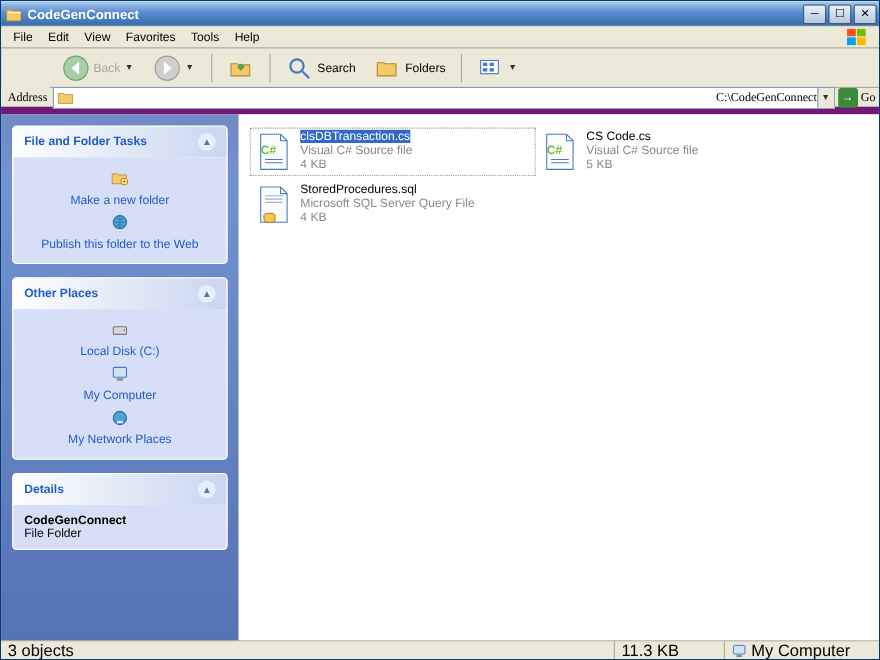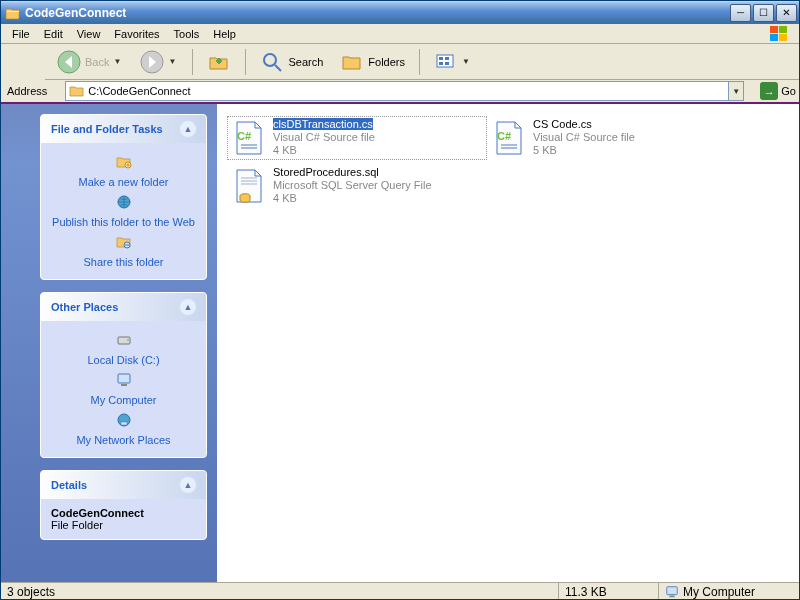--- a/index.html
+++ b/index.html
@@ -13,49 +13,49 @@
 .win-btn span { line-height:1; }
 .menubar { height:20px; background:#ece9d8; display:flex; align-items:center; padding:0 4px; border-bottom:1px solid #aca899; position: relative; }
 .menubar .menu { padding:2px 7px; cursor:default;text-align:center; }
 .menubar .winflag { margin-left:auto; width:32px; height:18px; display:flex; align-items:center; justify-content:center; }
 .toolbar { height:36px; background:#ece9d8; display:flex; align-items:center; padding:0 5px; border-bottom:1px solid #aca899; gap:3px;margin-left:44px; }
 .tbtn { display:flex; align-items:center; height:28px; padding:0 6px; border:1px solid transparent; border-radius:3px; gap:4px; cursor:default; }
 .tbtn.disabled { color:#aca899; }
 .tbtn-icon { width:24px; height:24px; display:flex; align-items:center; justify-content:center; }
 .chev { width:10px; font-size:8px; color:#333; }
 .sep { width:1px; height:26px; background:#aca899; margin:0 4px; }
-.addrbar { height:24px; background:#ece9d8; display:flex; align-items:center; padding:2px 3px 2px 6px; border-bottom:2px solid #701a75; gap:16px; }
+.addrbar { height:24px; background:#ece9d8; display:flex; align-items:center; padding:2px 3px 2px 6px; border-bottom:7px solid #701a75; gap:3px;font-family:Liberation Serif, serif; }
 .addrbar label { padding-right:2px; }
 .addrfield { flex:1; display:flex; align-items:center; background:#fff; border:1px solid #7f9db9; height:20px; }
 .addrfield .ficon { width:16px; margin:0 3px; }
-.addrfield input { flex:1; border:none; outline:none; font:inherit; height:100%; }
+.addrfield input { flex:1; border:none; outline:none; font:inherit; height:100%;text-align:right; }
 .addrfield .dd { width:15px; background:#ece9d8; border-left:1px solid #7f9db9; height:100%; display:flex; align-items:center; justify-content:center; font-size:8px; color:#333;}
 .go { display:flex; align-items:center; gap:3px; }
 .go .goicon { width:18px; height:18px; background:#3a8a3a; border-radius:3px; display:flex; align-items:center; justify-content:center; color:#fff; font-weight:bold;}
 .main { display:flex; height:478px; }
 .sidepanel { width:216px; background:linear-gradient(to bottom,#6f8ac4 0,#7392d0 60px,#5573b5 100%); padding:10px; overflow:hidden; }
-.sidebox { background:#fff; border:1px solid #fff; border-radius:4px; margin-bottom:12px; overflow:hidden;margin-left:29px; }
+.sidebox { background:#fff; border:1px solid #fff; border-radius:4px; margin-bottom:12px; overflow:hidden; }
 .sidehead { background:linear-gradient(to right,#fefefe,#c8d6ef); padding:6px 10px 6px 10px; font-weight:bold; color:#215dc6; display:flex; justify-content:space-between; align-items:center; font-size:11px; }
 .sidehead .collapse { width:16px; height:16px; border-radius:50%; background:#e7efff; display:flex; align-items:center; justify-content:center; font-size:9px; color:#5573b5;}
 .sidebody { background:#d6dff7; padding:8px 10px; }
 .sideitem { display:flex; align-items:center; gap:6px; padding:3px 0; color:#215dc6; cursor:pointer;flex-direction:column; }
 .sideitem .iicon { width:16px; height:16px; display:flex; align-items:center; justify-content:center; }
 .details-body { background:#d6dff7; padding:8px 10px; }
 .details-body b { color:#000; }
 .details-body div { color:#000; }
 .content { flex:1; background:#fff; padding:12px 10px; overflow:auto; }
 .files { display:flex; flex-wrap:wrap; align-content:flex-start; }
 .file { display:flex; width:260px; padding:2px; margin-bottom:4px; }
 .file.selected .ftext .fname { background:#316ac5; color:#fff; }
 .file.selected { border:1px dotted #999; padding:1px; }
 .file .ficonbig { width:40px; height:40px; display:flex; align-items:center; justify-content:center; margin-right:4px; }
 .ftext { flex:1; line-height:13px; }
 .fname { display:inline; }
 .ftype, .fsize { color:#888; }
-.statusbar { height:18px; background:#ece9d8; border-top:1px solid #aca899; display:flex; align-items:center; font-size:12px; }
+.statusbar { height:18px; background:#ece9d8; border-top:1px solid #aca899; display:flex; align-items:center; font-size:15px; }
 .sb-cell { border-right:1px solid #aca899; padding:0 6px; height:100%; display:flex; align-items:center; gap:4px;}
 .sb-cell.flex { flex:1; }
 .sb-icon { width:14px; height:14px; }
 
 svg { display:block; }
 </style>
 </head>
 <body>
 
 <div class="titlebar">
@@ -197,30 +197,20 @@
           </div>
           <div class="sideitem">
             <span class="iicon">
               <svg width="16" height="16" viewBox="0 0 16 16">
                 <circle cx="8" cy="8" r="6" fill="#4da3d4" stroke="#2a6fa1"></circle>
                 <path d="M2 8h12M8 2v12M4 4c2 2 6 2 8 0M4 12c2-2 6-2 8 0" stroke="#2a6fa1" fill="none" stroke-width="0.7"></path>
               </svg>
             </span>
             <span>Publish this folder to the Web</span>
           </div>
-          <div class="sideitem">
-            <span class="iicon">
-              <svg width="16" height="16" viewBox="0 0 16 16">
-                <path fill="#f7c869" stroke="#b28a2e" stroke-width="0.7" d="M1 4h5l1 1h7v8H1z"></path>
-                <circle cx="11" cy="11" r="3" fill="#cfe2f3" stroke="#4a78c4"></circle>
-                <path d="M9 11h4" stroke="#4a78c4"></path>
-              </svg>
-            </span>
-            <span>Share this folder</span>
-          </div>
         </div>
     </div>
 
     <div class="sidebox">
       <div class="sidehead">
         <span>Other Places</span>
         <span class="collapse">▲</span>
       </div>
       <div class="sidebody" id="places-body">
           <div class="sideitem">

